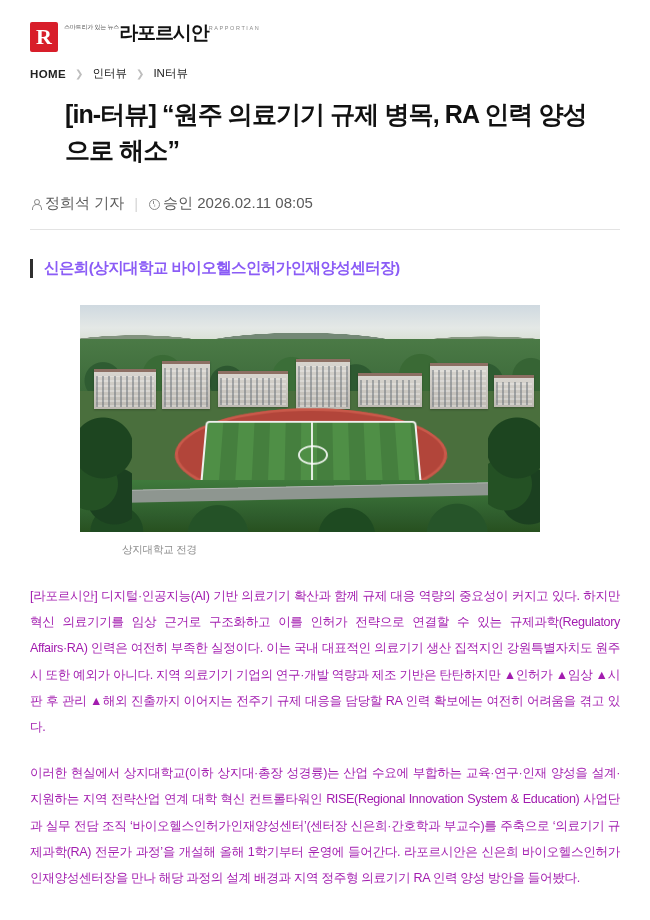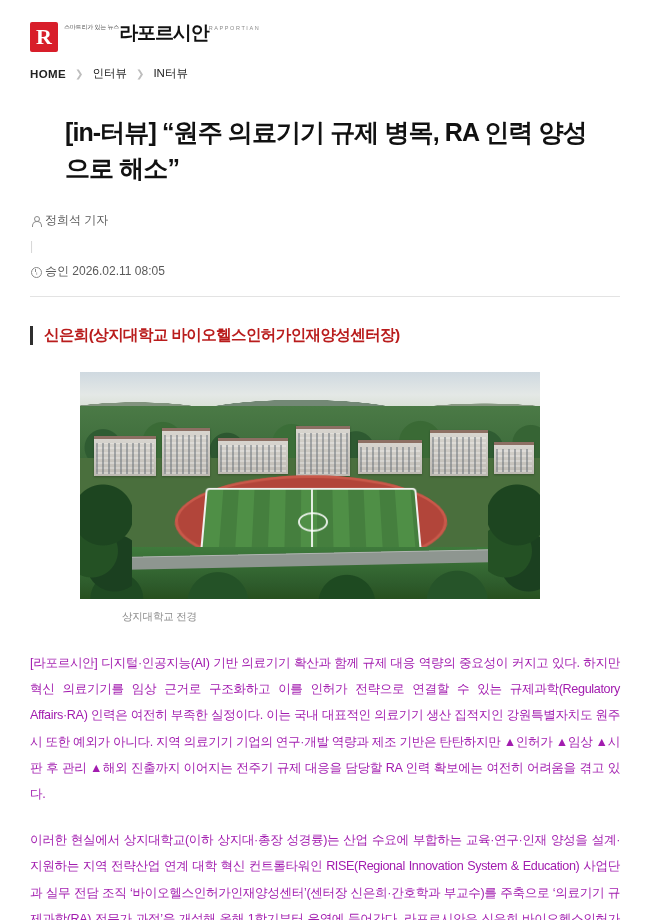--- a/index.html
+++ b/index.html
@@ -63,47 +63,46 @@
     margin-top: 2px;
   }
 
   
   .breadcrumb {
     display: flex;
     align-items: center;
     gap: 9px;
     font-size: 11.5px;
     color: #333;
-    margin-bottom: 34px;
+    margin-bottom: 16px;
   }
   .breadcrumb .crumb { color: #222; }
   .breadcrumb .crumb.home { font-weight: bold; letter-spacing: 0.4px; }
   .breadcrumb .sep { color: #bdbdbd; font-size: 10px; }
 
   
   .headline {
     font-size: 25px;
     font-weight: bold;
     line-height: 1.42;
     letter-spacing: -0.9px;
     color: #111;
     margin-bottom: 26px;
     padding-right: 10px;
     margin-left: 35px;
   }
 
   
   .byline {
     display: flex;
-    align-items: flex-start;
+    align-items: center;
     gap: 10px;
-    font-size: 12px;
+    font-size: 15px;
     color: #5a5a5a;
     padding-bottom: 16px;
-    flex-direction: column;
   }
   .byline .item { display: flex; align-items: center; gap: 4px; }
   .byline .divider { color: #d5d5d5; }
   .ico {
     display: inline-block;
     width: 11px; height: 11px;
     position: relative;
   }
   .ico-person::before {
     content: "";
@@ -148,21 +147,21 @@
   .subhead .bar {
     width: 3px;
     height: 19px;
     background: #2f2f2f;
     flex: none;
   }
   .subhead .txt {
     font-size: 15.5px;
     font-weight: bold;
     letter-spacing: -0.6px;
-    color: #b91c1c;
+    color: #8b5cf6;
   }
 
   
   figure.photo {
     margin: 6px 0 26px 0;
     padding-left: 50px;
   }
   .photo-frame {
     width: 460px;
     height: 227px;

